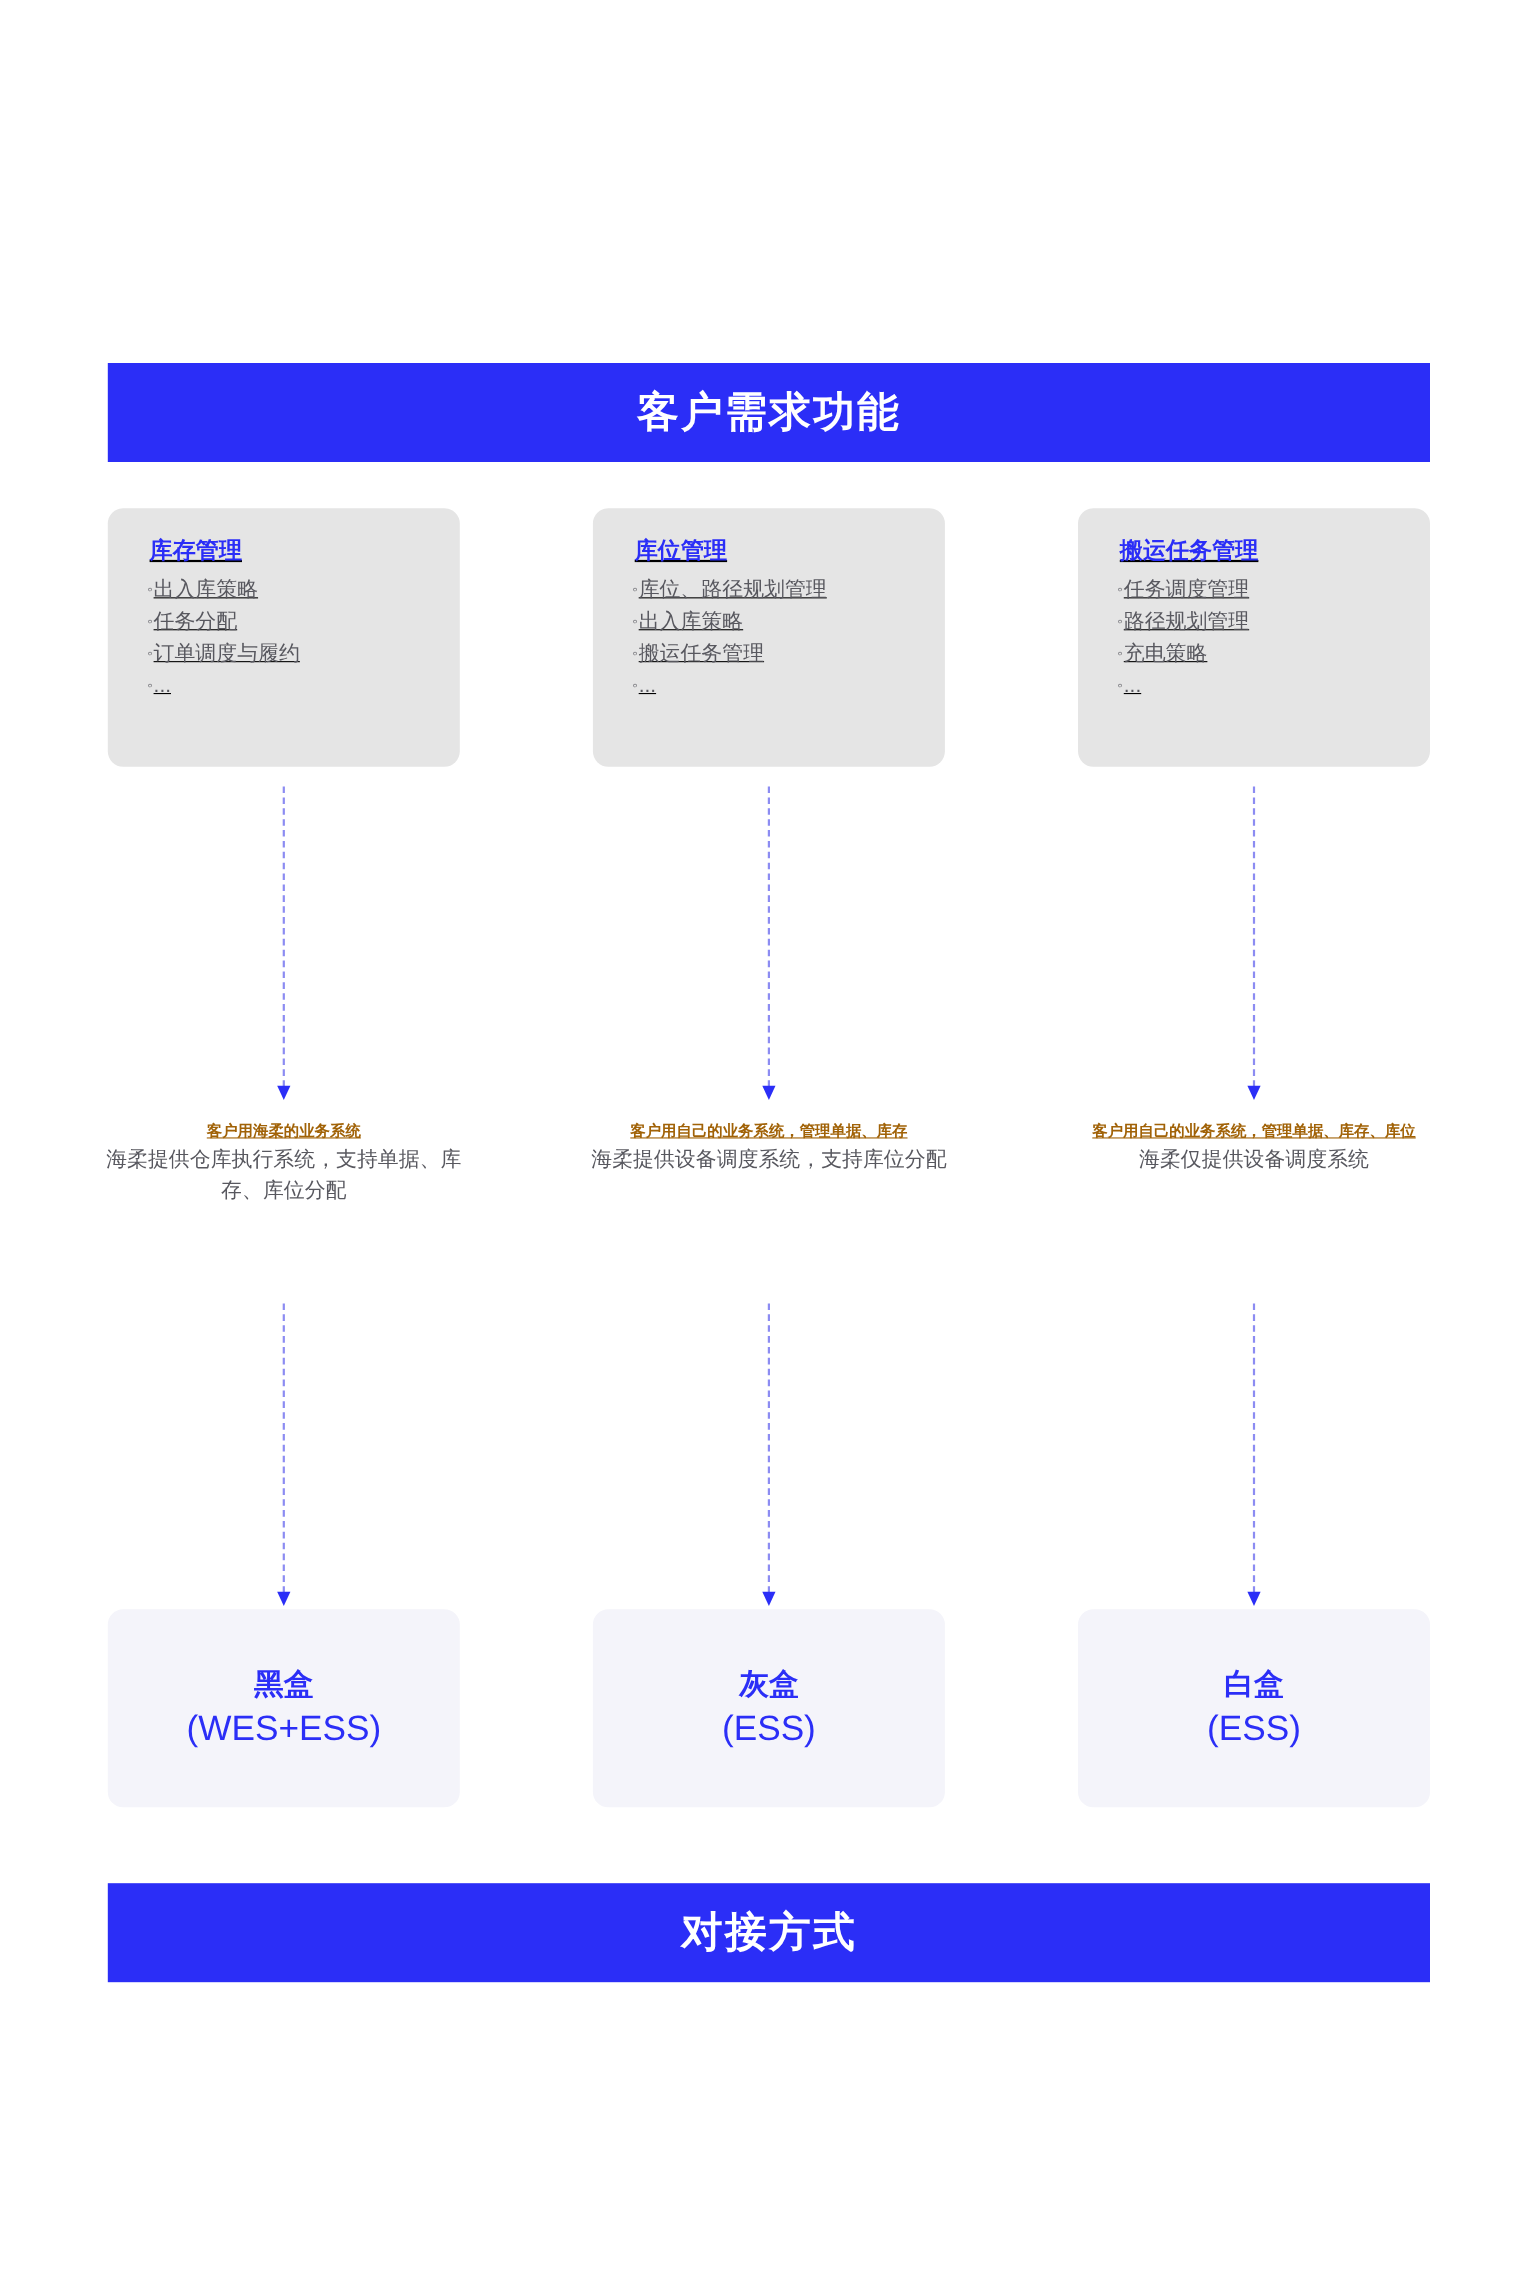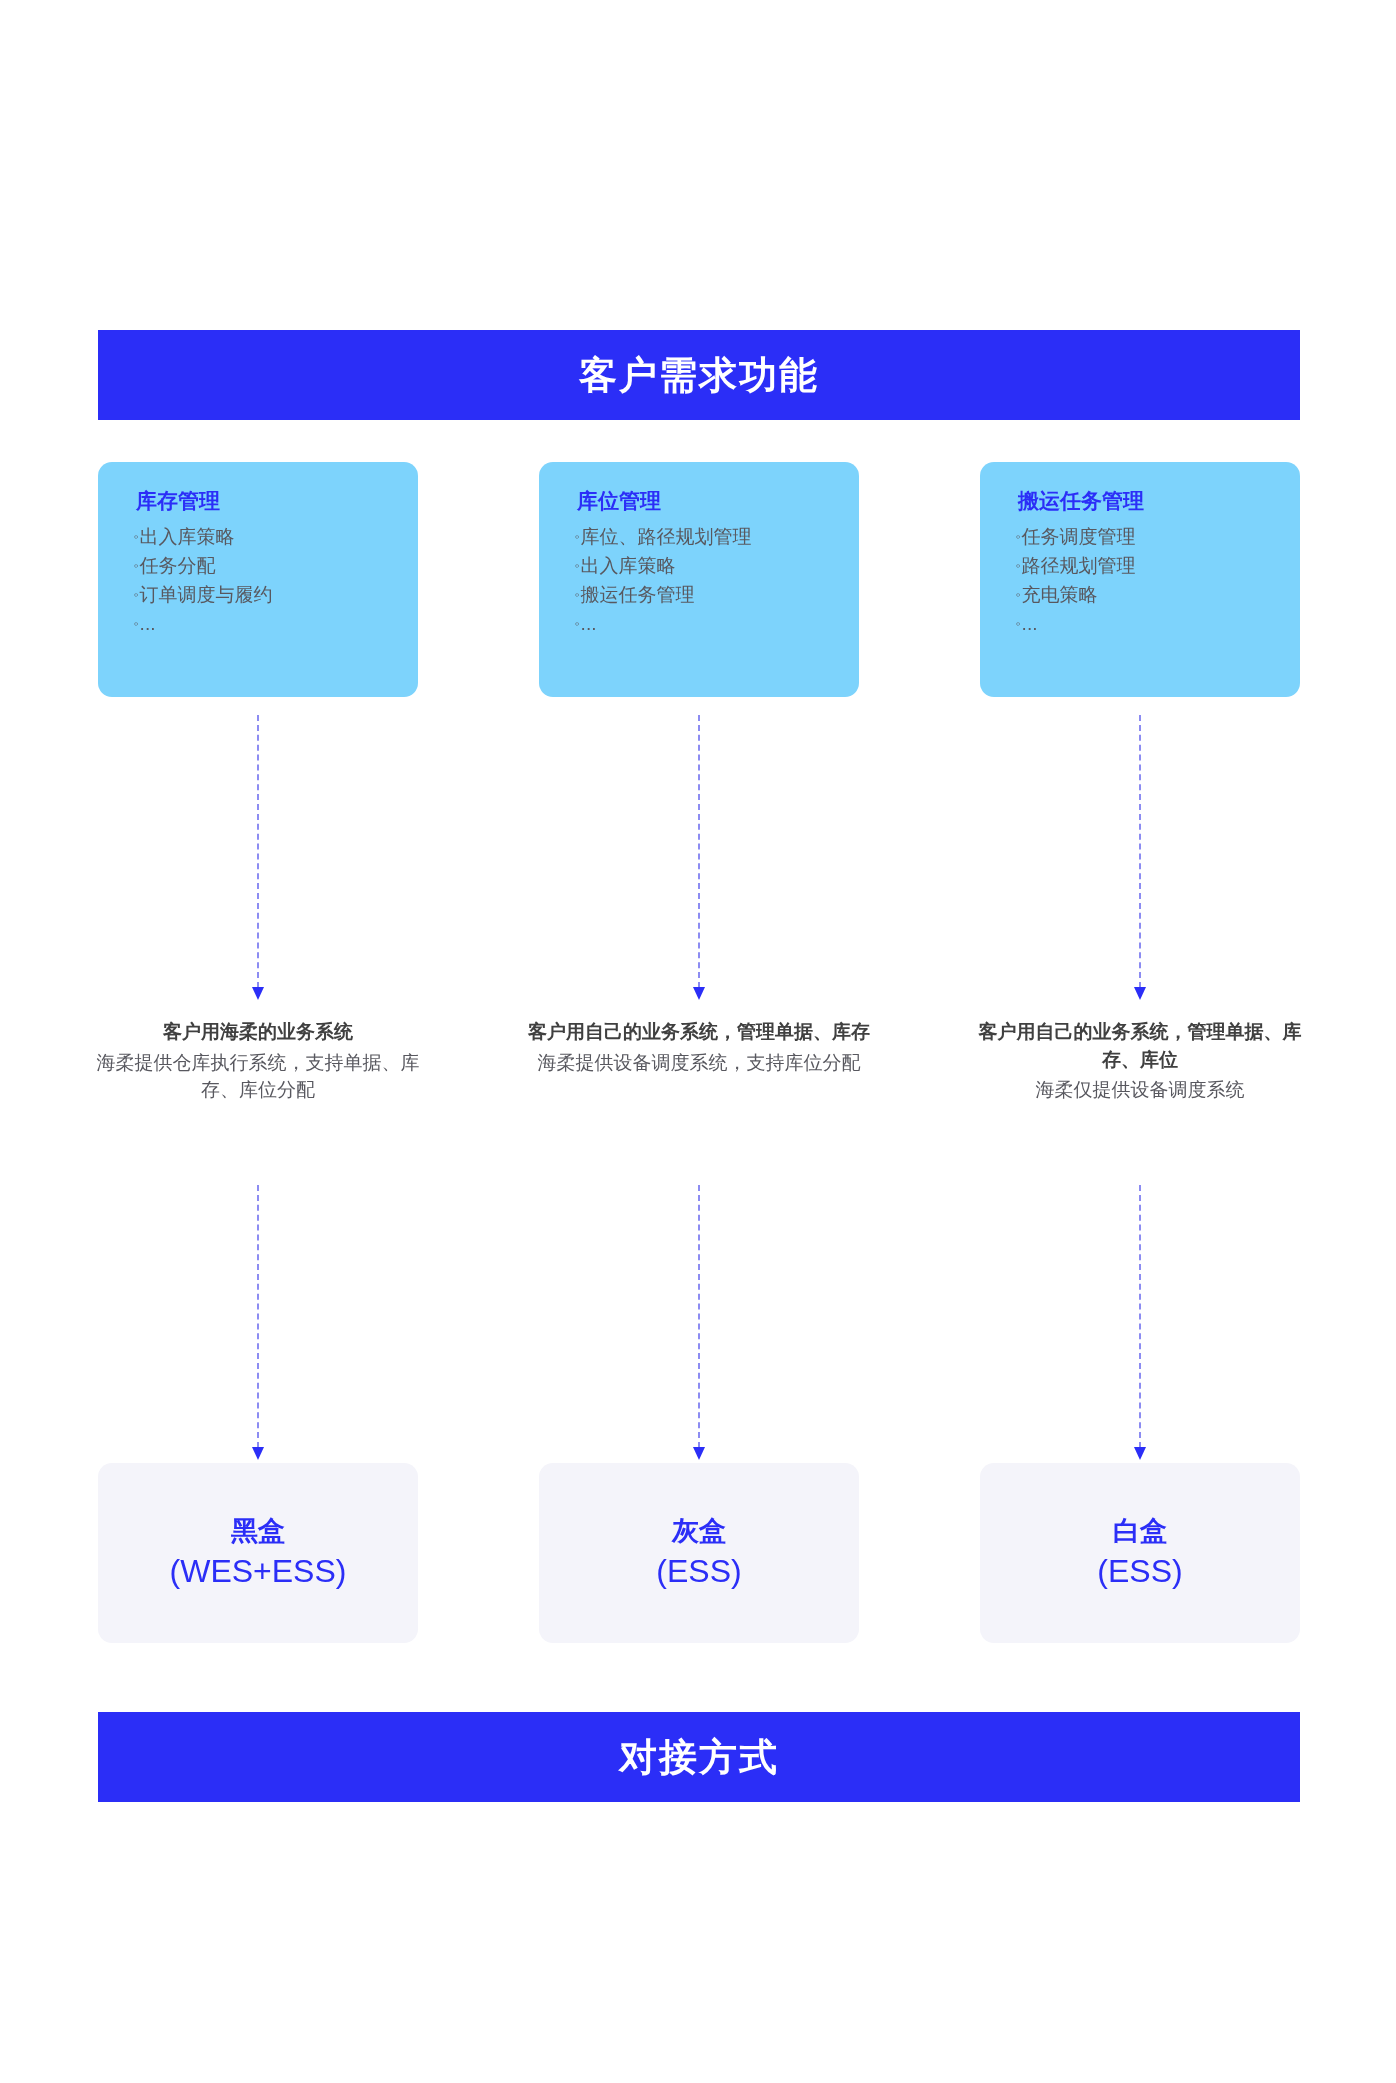--- a/index.html
+++ b/index.html
@@ -62,24 +62,25 @@
   .col-1 { left: 441px; }
   .col-2 { left: 882px; }
 
   
   .feature-card {
     position: absolute;
     top: 462px;
     left: 0;
     width: 320px;
     height: 235px;
-    background: #7dd3fc;
+    background: #e5e5e5;
     border-radius: 14px;
     box-sizing: border-box;
     padding: 26px 22px 0 22px;
+    text-decoration: underline;
   }
   .card-title {
     color: #2B2EF7;
     font-size: 21px;
     font-weight: 700;
     margin: 0 0 10px 16px;
     line-height: 1.2;
   }
   .card-list {
     list-style: none;
@@ -129,25 +130,26 @@
 
   
   .mid-text {
     position: absolute;
     left: -16px;
     top: 1018px;
     width: 352px;
     text-align: center;
   }
   .mid-title {
-    color: #404040;
-    font-size: 19px;
+    color: #a16207;
+    font-size: 14px;
     font-weight: 700;
     line-height: 1.45;
     margin: 0 0 3px 0;
+    text-decoration: underline;
   }
   .mid-sub {
     color: #58585F;
     font-size: 19px;
     line-height: 1.45;
     margin: 0;
   }
 
   
   .result-box {

